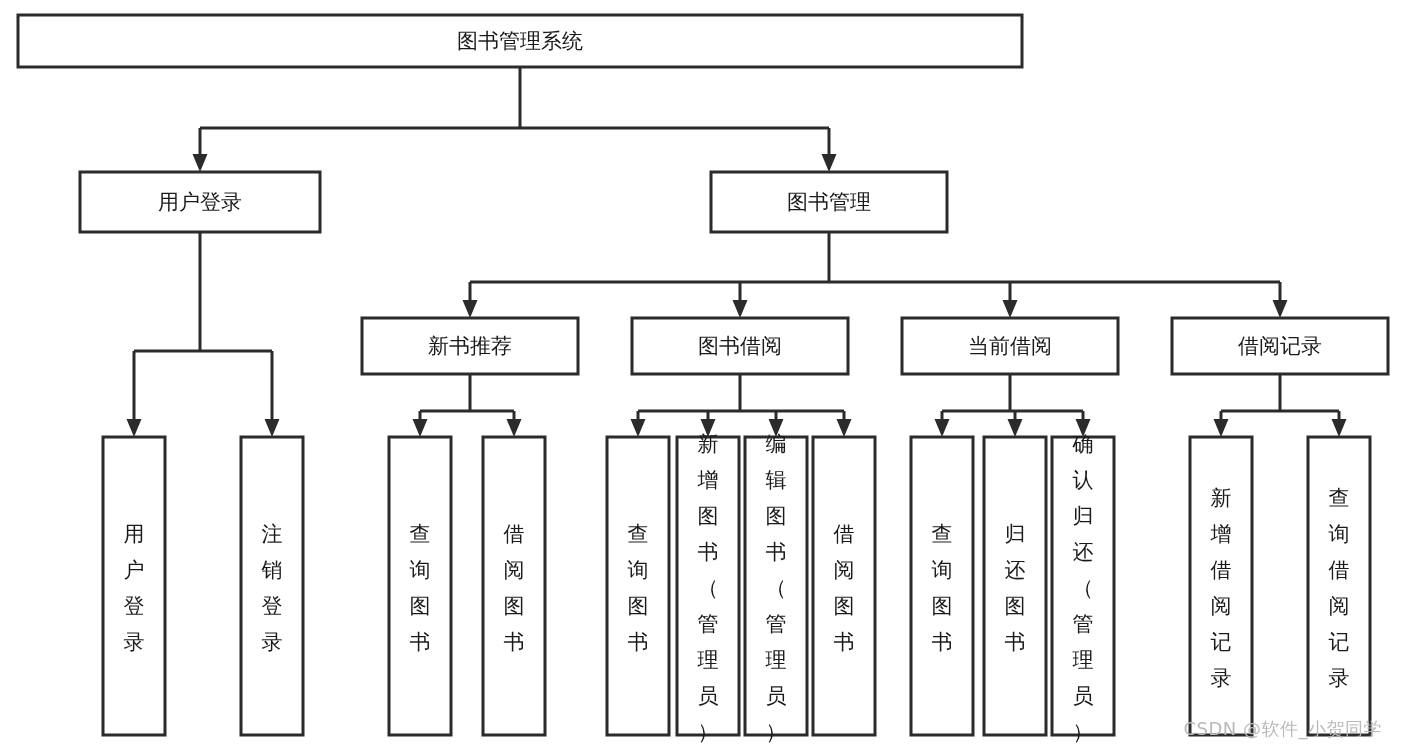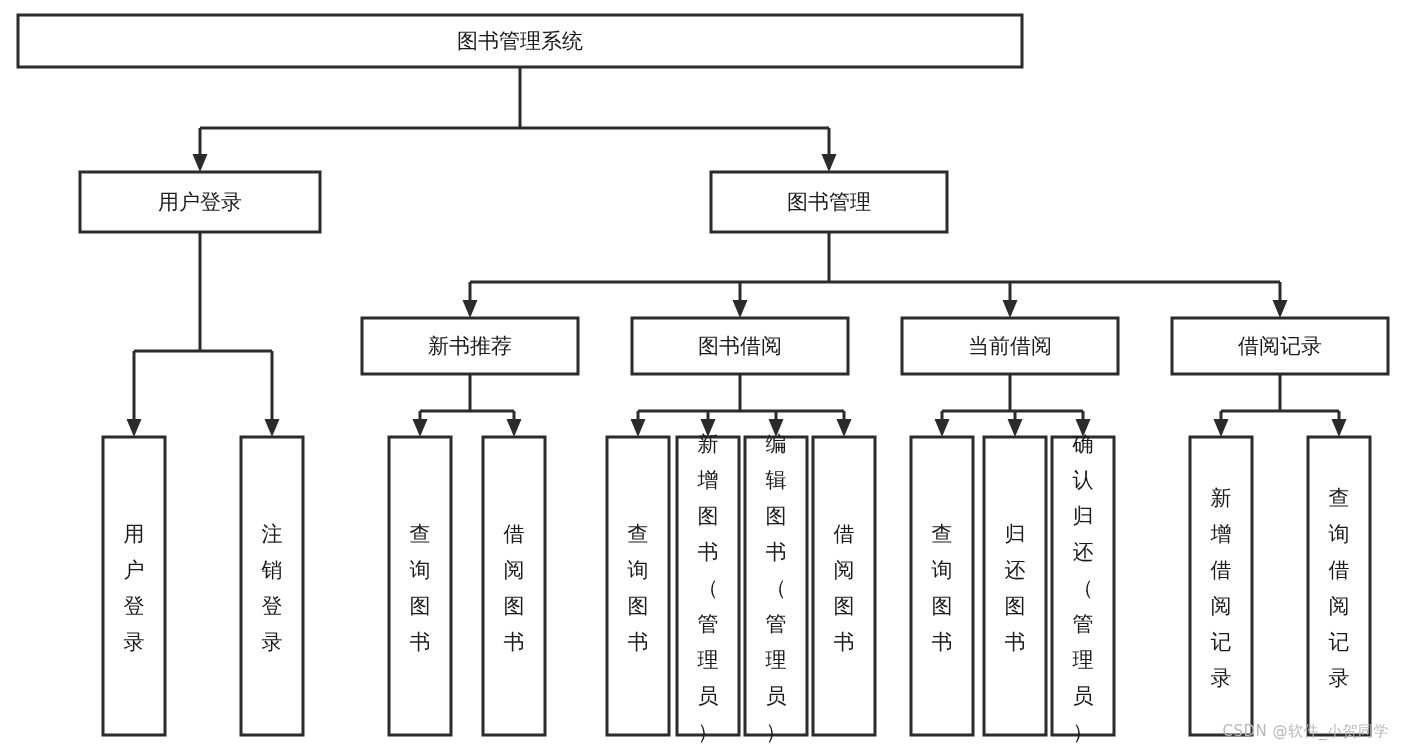--- a/index.html
+++ b/index.html
@@ -43,24 +43,24 @@
     stroke: #2b2b2b;
     stroke-width: 3;
     fill: none;
   }
   .arrow-head {
     fill: #2b2b2b;
     stroke: none;
   }
   .watermark {
     position: absolute;
-    right: 16px;
+    right: 23px;
     bottom: 6px;
     color: #b9b9b9;
-    font-size: 15px;
+    font-size: 18px;
     font-family: "DejaVu Sans", "Liberation Sans", sans-serif;
     white-space: nowrap;
     letter-spacing: 0.5px;
     user-select: none;
   }
 </style>
 </head>
 <body>
 
 <svg id="diagram" viewBox="0 0 1405 747" xmlns="http://www.w3.org/2000/svg">

